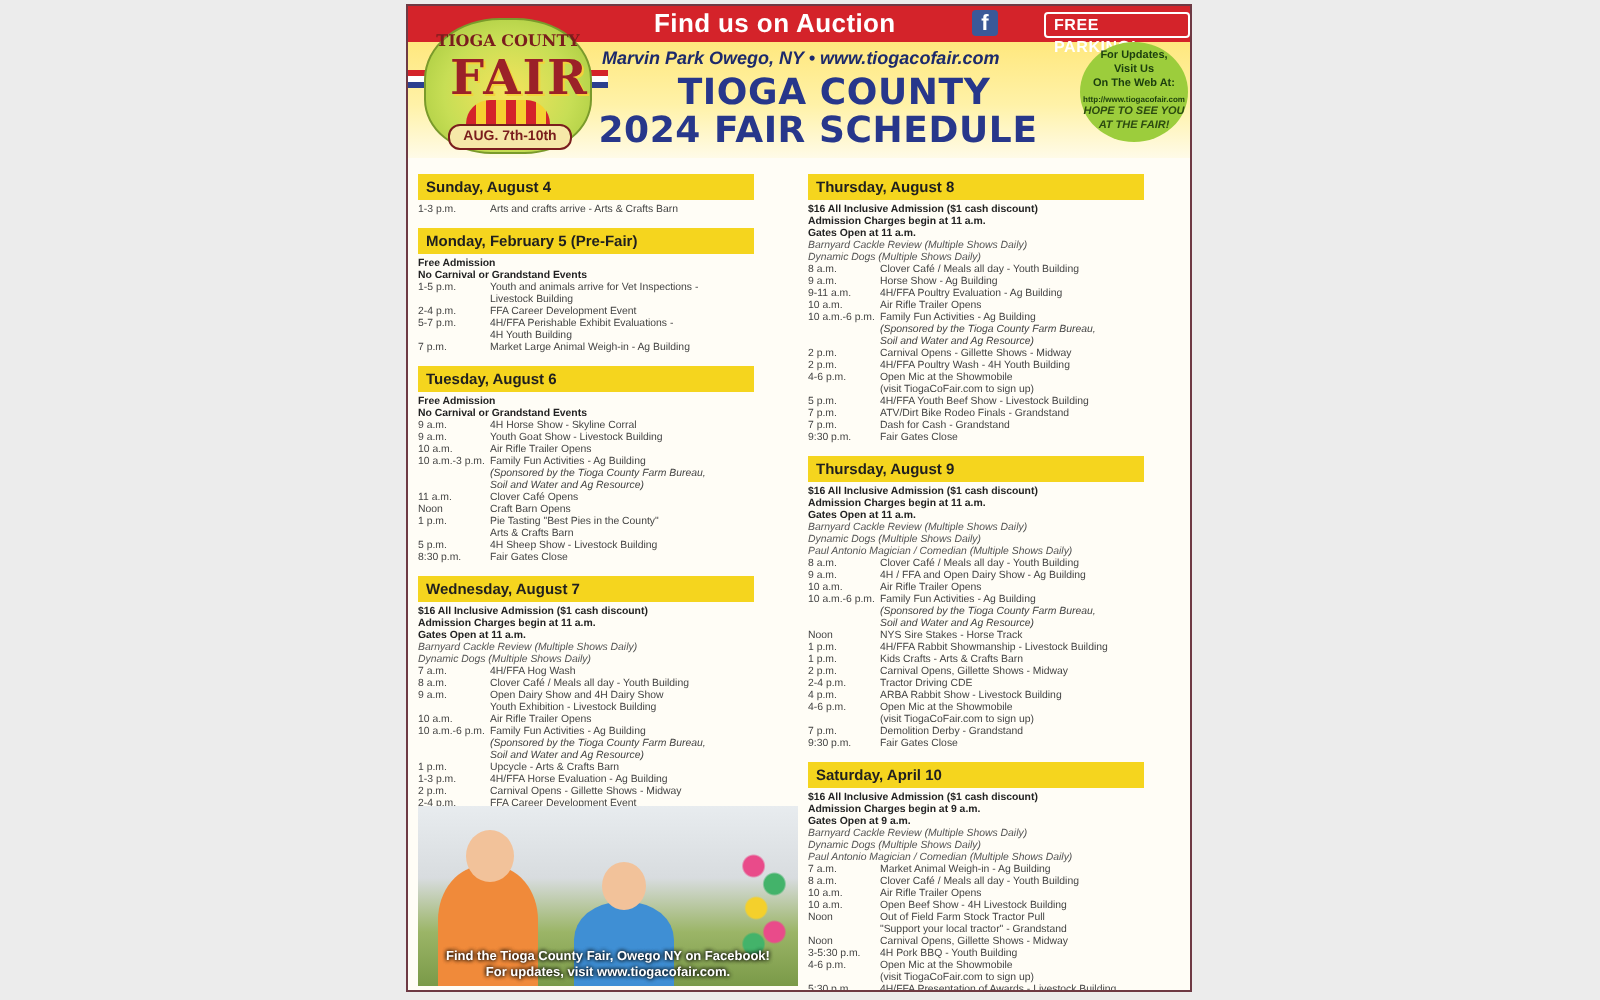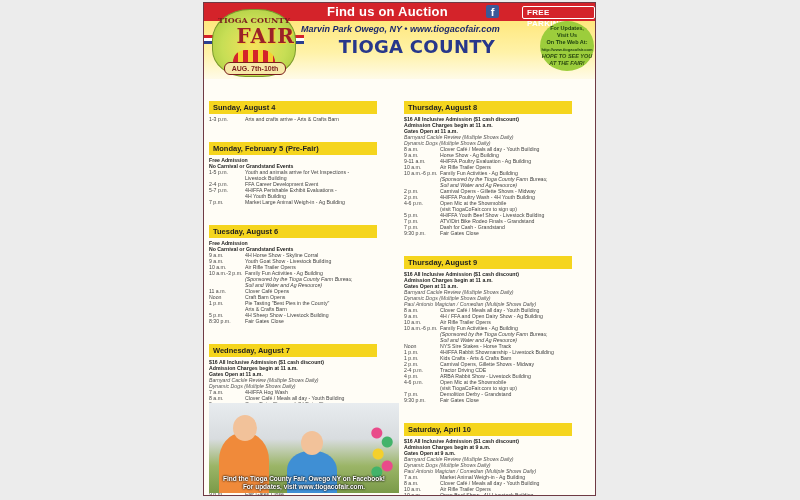--- a/index.html
+++ b/index.html
@@ -38,21 +38,21 @@
     background:#d4232a; color:#fff; font-weight:bold; font-size:8px; line-height:11px;
     border:1px solid #fff; border-radius:2px; letter-spacing:0.3px;
   }
   .logo {
     position:absolute; left:8px; top:6px; width:82px; height:66px;
     background:radial-gradient(ellipse at 50% 55%, #f6e35c 0%, #c7de55 55%, #9fc43a 100%);
     border-radius:45% 45% 40% 40%;
     border:1px solid #7a9a2b;
   }
   .logo-top { position:absolute; left:0; top:5px; width:100%; text-align:center; font-size:8px; font-weight:bold; color:#7a1d1d; font-family:"DejaVu Serif", serif; }
-  .logo-fair { position:absolute; left:0; top:14px; width:100%; text-align:right; font-size:20px; font-weight:bold; color:#9b2128; font-family:"DejaVu Serif", serif; letter-spacing:1px; text-shadow:1px 1px 0 #f3d23a; }
+  .logo-fair { position:absolute; left:0; top:14px; width:100%; text-align:left; font-size:24px; font-weight:bold; color:#9b2128; font-family:"DejaVu Serif", serif; letter-spacing:1px; text-shadow:1px 1px 0 #f3d23a;padding-left:12px; }
   .logo-tent {
     position:absolute; left:20px; top:40px; width:42px; height:12px;
     background:repeating-linear-gradient(90deg,#d4232a 0 5px,#f5d130 5px 10px);
     border-radius:20px 20px 0 0;
   }
   .logo-dates {
     position:absolute; left:11px; top:52px; width:60px; height:11px;
     background:#f6e8a8; border:1px solid #7a1d1d; border-radius:6px;
     font-size:7px; font-weight:bold; color:#7a1d1d; text-align:center; line-height:11px;
   }
@@ -74,21 +74,21 @@
     background:#9ccd3c; border-radius:50%;
     color:#1b3d0e; font-size:5.5px; font-weight:bold; text-align:center;
     display:flex; flex-direction:column; justify-content:center; line-height:7px;
   }
   .updates-circle .hope { font-style:italic; color:#2c4a10; }
   .col { position:absolute; top:78px; width:190px; }
   .col.left { left:5px; }
   .col.right { left:200px; }
   .day-head {
     background:#f5d51e; color:#1f1f1f; font-weight:bold; font-size:7.5px;
-    padding:2px 4px; margin:20px 0 2px 0; width:160px; height:9px; line-height:9px;
+    padding:2px 4px; margin:6px 0 2px 0; width:160px; height:9px; line-height:9px;
   }
   .bold-line { font-weight:bold; font-size:5.2px; color:#222; line-height:6px; }
   .plain-line { font-style:italic; font-size:5.2px; color:#555; line-height:6px; }
   .ev { display:flex; font-size:5.2px; color:#444; line-height:6px; }
   .ev .t { width:36px; flex-shrink:0; }
   .ev .d { flex:1; }
   .ev .d.i { font-style:italic; }
   .photo {
     position:absolute; left:5px; top:400px; width:190px; height:90px;
     background:linear-gradient(180deg,#e8ecef 0%,#d8dcdf 40%,#9bb567 70%,#7a9a48 100%);
@@ -128,20 +128,21 @@
 
     <div class="logo">
       <div class="logo-top">TIOGA COUNTY</div>
       <div class="logo-fair">FAIR</div>
       <div class="logo-tent"></div>
       <div class="logo-dates">AUG. 7th-10th</div>
     </div>
 
     <div class="tagline">Marvin Park Owego, NY  •  www.tiogacofair.com</div>
     <div class="title1">TIOGA COUNTY</div>
+    <div class="title2">2024 FAIR SCHEDULE</div>
 
     <div class="updates-circle">
       <span>For Updates,</span>
       <span>Visit Us</span>
       <span>On The Web At:</span>
       <span style="font-size:4px;">http://www.tiogacofair.com</span>
       <span class="hope">HOPE TO SEE YOU</span>
       <span class="hope">AT THE FAIR!</span>
     </div>
   </div>

